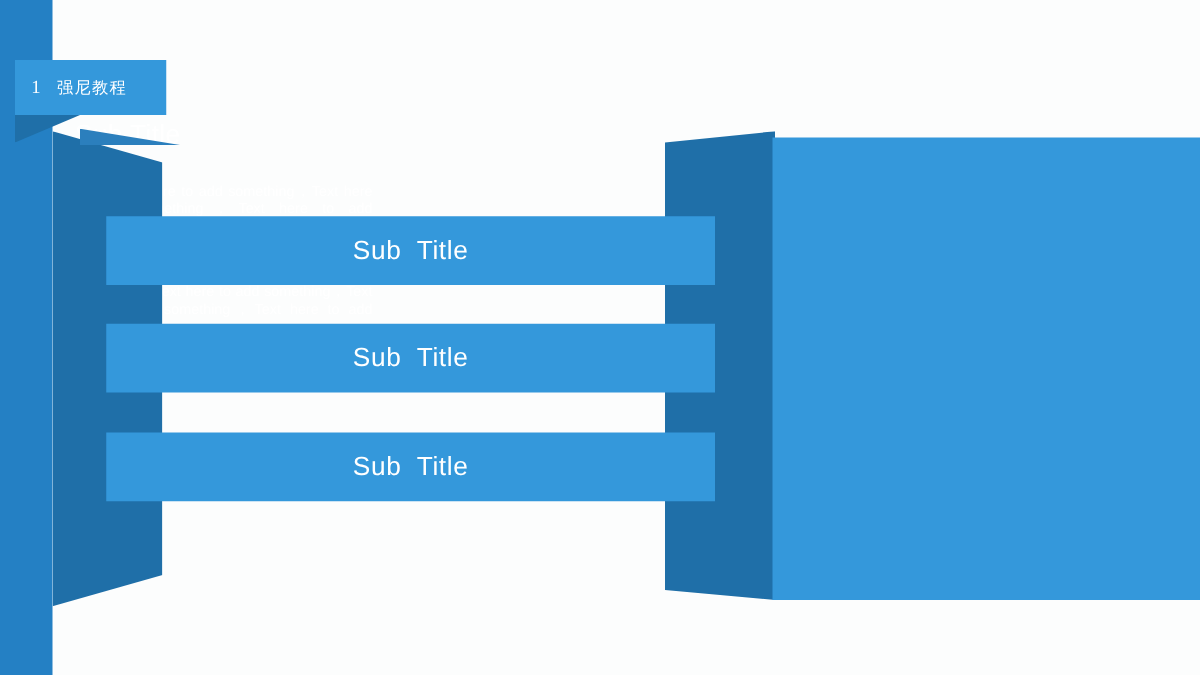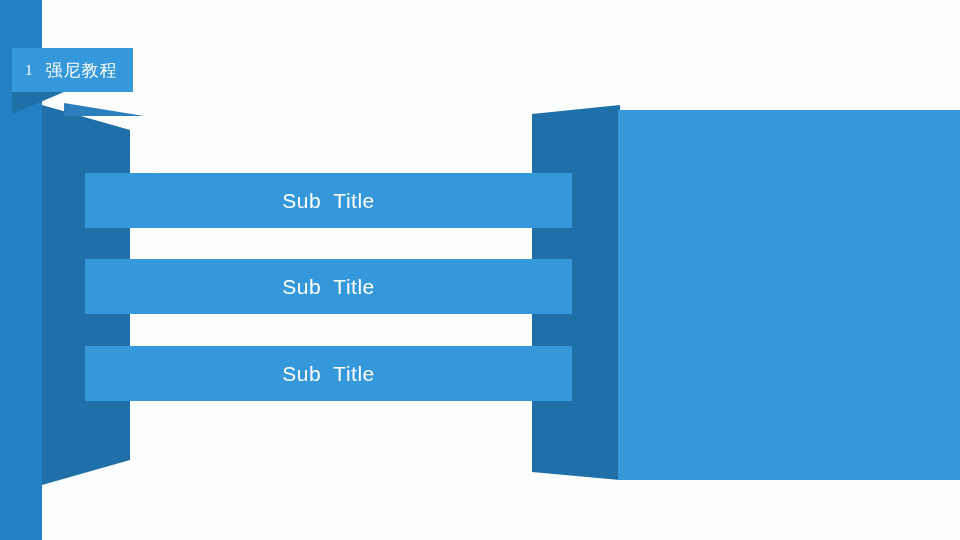--- a/index.html
+++ b/index.html
@@ -43,21 +43,21 @@
     z-index: 6;
   }
   .title-num {
     color: #ffffff;
     font-size: 15px;
     line-height: 1;
     font-family: "Liberation Serif", serif;
   }
   .title-text {
     color: #ffffff;
-    font-size: 17px;
+    font-size: 13px;
     line-height: 1;
     margin-left: 13px;
     font-family: "DejaVu Sans", sans-serif;
     letter-spacing: 1px;
   }
   .title-shadow {
     position: absolute;
     left: 12px;
     top: 92px;
     width: 52px;

